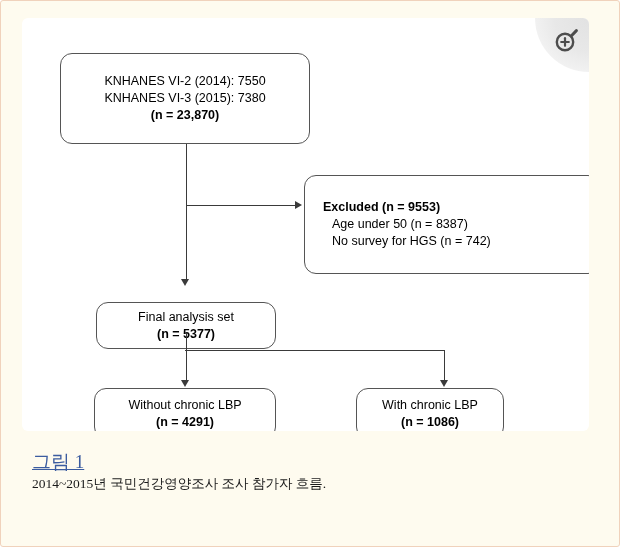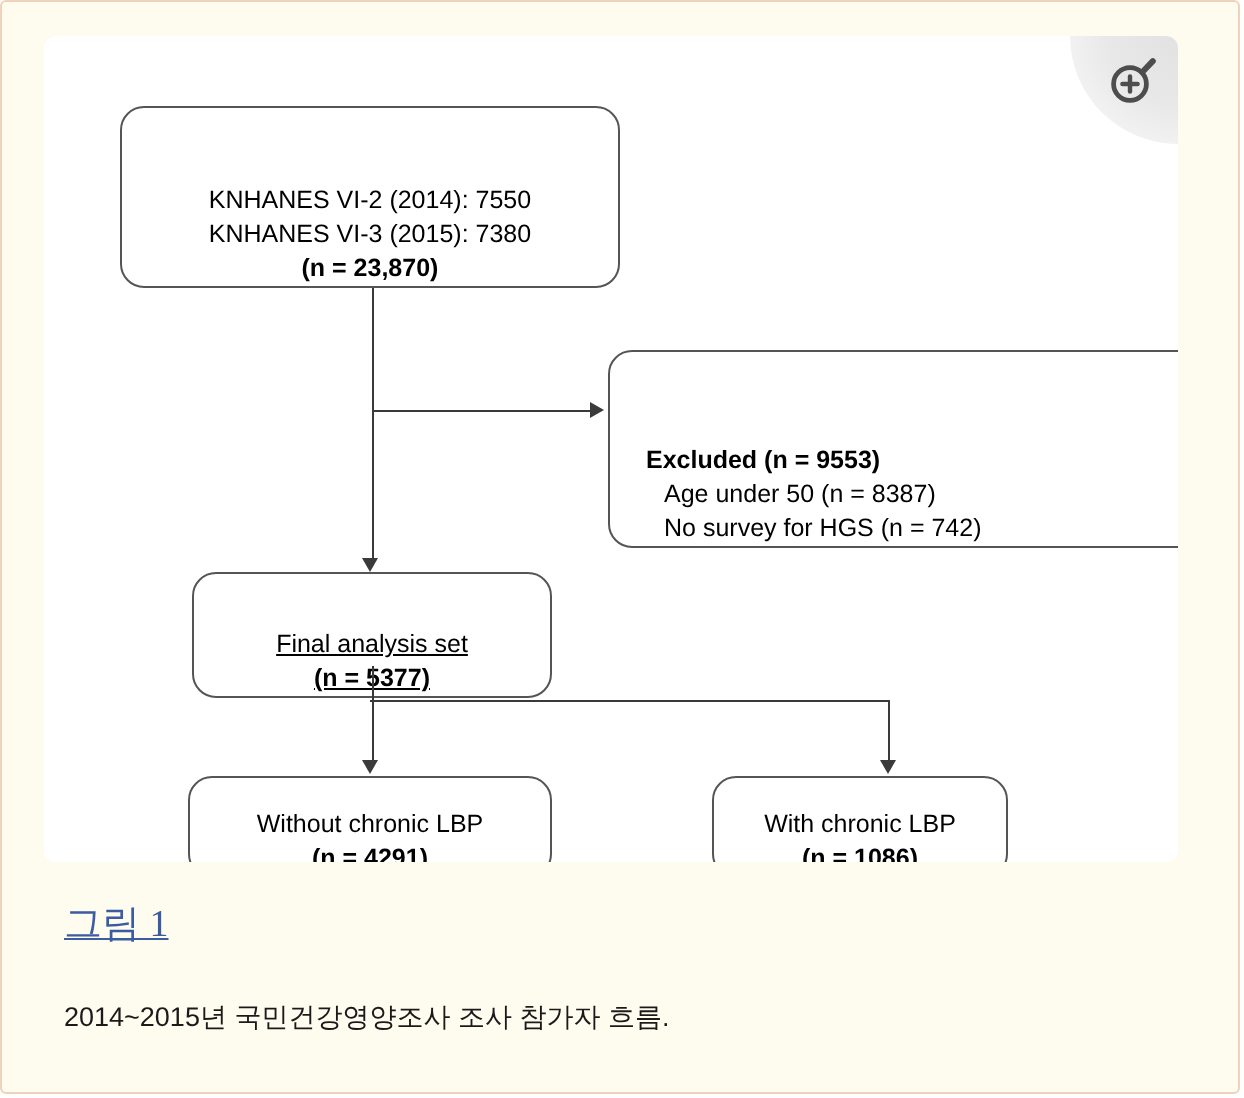--- a/index.html
+++ b/index.html
@@ -59,33 +59,33 @@
 
   
   .fc-box {
     position: absolute;
     box-sizing: border-box;
     border: 1.4px solid #555555;
     border-radius: 12px;
     background: #ffffff;
     display: flex;
     flex-direction: column;
-    justify-content: flex-end;
+    justify-content: center;
     color: #000000;
     font-size: 12.5px;
     line-height: 17px;
   }
   .fc-box .ctr { text-align: center; }
   .fc-box .lft { text-align: left; }
   .bold { font-weight: bold; }
 
   #box-source   { left: 38px;  top: 35px;  width: 250px; height: 91px;  }
   #box-excluded { left: 282px; top: 144px; width: 296px; height: 99px;
                   padding-left: 18px; margin-top: 13px; }
-  #box-final    { left: 74px;  top: 268px; width: 180px; height: 63px; text-decoration: underline;  }
+  #box-final    { left: 74px;  top: 284px; width: 180px; height: 47px;  }
   #box-without  { left: 72px;  top: 370px; width: 182px; height: 51px;  }
   #box-with     { left: 334px; top: 370px; width: 148px; height: 51px;  }
 
   #box-excluded .sub { padding-left: 9px; }
 
   
   .vline, .hline {
     position: absolute;
     background: #3a3a3a;
   }
@@ -133,24 +133,23 @@
   }
   #figure-link {
     display: inline-block;
     color: #3b5ca0;
     font-size: 19px;
     text-decoration: underline;
     font-family: "Liberation Serif", serif;
     cursor: pointer;
   }
   #figure-caption {
-    margin-top: 25px;
     color: #1a1a1a;
     font-size: 13.5px;
-    font-family: Liberation Sans, sans-serif;
+    font-family: Liberation Serif, serif;
     line-height: 18px;
   }
 </style>
 </head>
 <body>
 
 <div id="figure-panel">
 
   <div id="figure-canvas">
 

